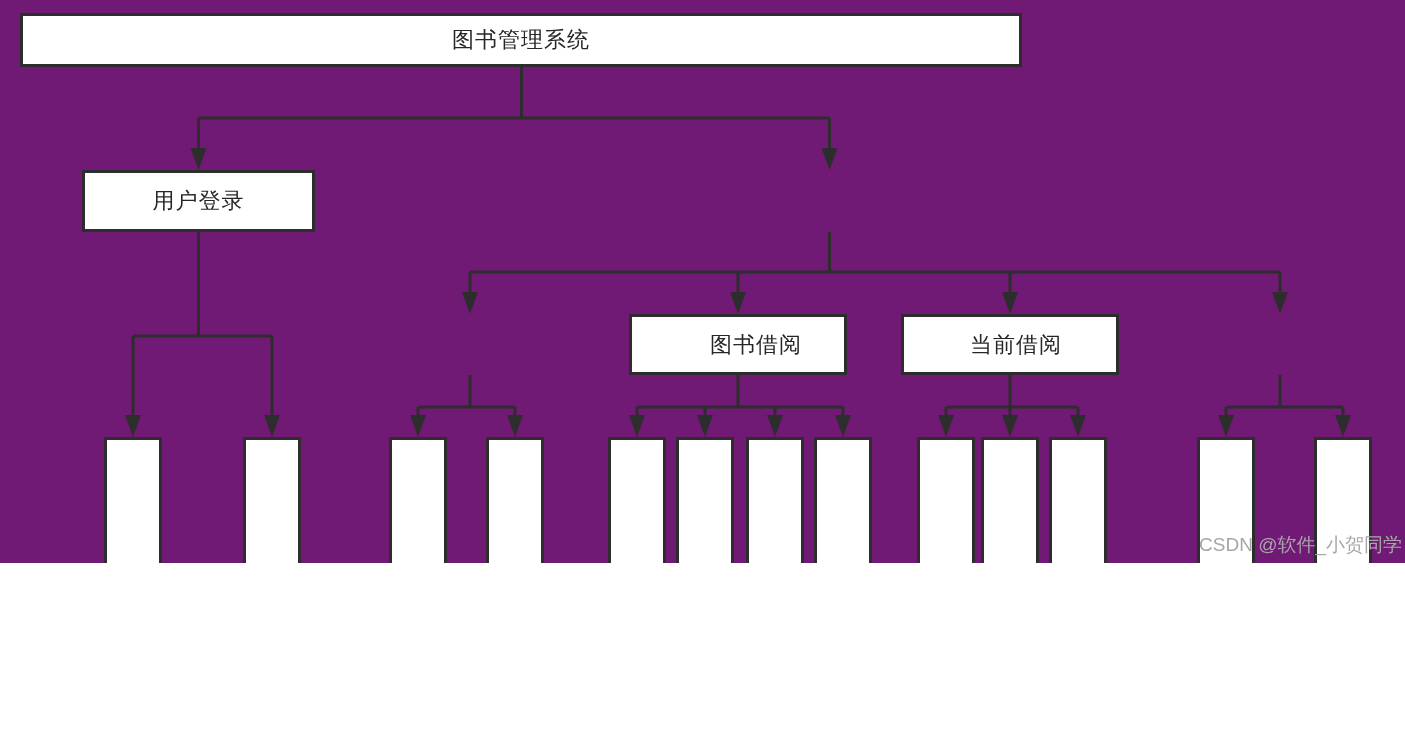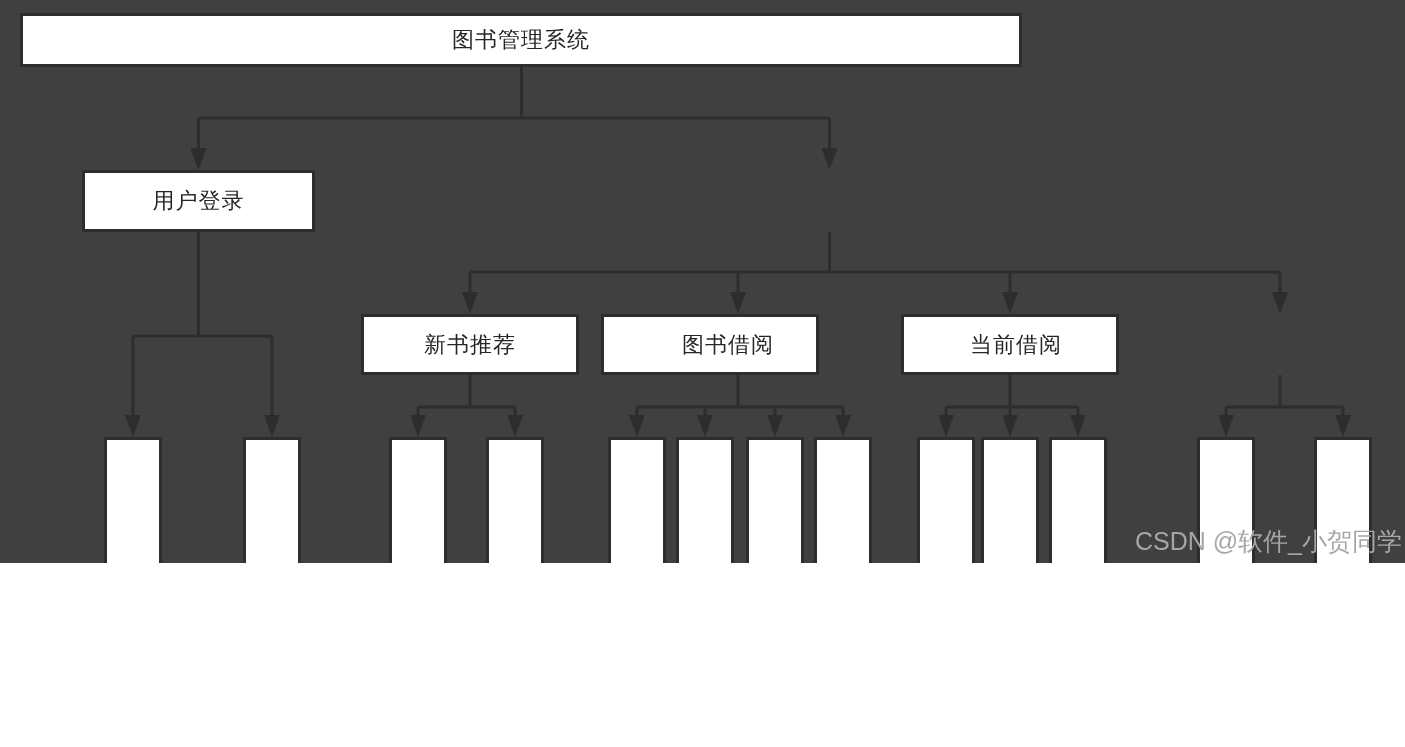--- a/index.html
+++ b/index.html
@@ -1,57 +1,57 @@
 <!DOCTYPE html>
 <html><head>
 <meta charset="utf-8">
 <style>
   html,body{margin:0;padding:0;background:#ffffff;}
   body{font-family:"Liberation Sans","DejaVu Sans",sans-serif;}
   #canvas{
-    position:relative;width:1405px;height:563px;background:#404040;overflow:hidden;text-align:right;
+    position:relative;width:1405px;height:563px;background:#701a75;overflow:hidden;text-align:right;
   }
   svg.connectors{position:absolute;left:0;top:0;width:1405px;height:747px;}
   .hbox{
     position:absolute;box-sizing:border-box;border:3px solid #2d2d2d;background:#ffffff;
     display:flex;align-items:center;justify-content:center;
     font-size:22px;color:#262626;letter-spacing:1px;
   }
   .vbox{
     position:absolute;box-sizing:border-box;border:3px solid #2d2d2d;background:#ffffff;
     display:flex;align-items:center;justify-content:center;
     writing-mode:vertical-rl;text-orientation:mixed;
     font-size:23px;color:#262626;letter-spacing:7px;line-height:1;
     top:437px;width:58px;height:296px;
   }
   .vbox.tall{height:304px;}
   
   .n-root   {left:20px;  top:13px;  width:1002px;height:54px;}
   .n-login  {left:82px;  top:170px; width:233px; height:62px;}
   .n-mgmt   {left:713px; top:170px; width:233px; height:62px;}
   .n-newbook{left:361px; top:314px; width:218px; height:61px;}
-  .n-borrow {left:601px; top:314px; width:218px; height:61px;padding-left:36px;}
+  .n-borrow {left:629px; top:314px; width:218px; height:61px;padding-left:36px;}
   .n-current{left:901px; top:314px; width:218px; height:61px;padding-left:12px;}
   .n-records{left:1171px;top:314px; width:218px; height:61px;}
   .n-login-user  {left:104px;}
   .n-login-logout{left:243px;}
   .n-new-query   {left:389px;}
   .n-new-borrow  {left:486px;}
   .n-bor-query   {left:608px;}
   .n-bor-add     {left:676px;}
   .n-bor-edit    {left:746px;}
   .n-bor-borrow  {left:814px;}
   .n-cur-query   {left:917px;}
   .n-cur-return  {left:981px;}
   .n-cur-confirm {left:1049px;}
   .n-rec-add     {left:1197px;}
   .n-rec-query   {left:1314px;}
   .watermark{
     position:absolute;right:3px;bottom:5px;
-    font-size:25px;color:#a6a6a6;letter-spacing:0px;white-space:nowrap;
+    font-size:19px;color:#a6a6a6;letter-spacing:0px;white-space:nowrap;
   }
 </style>
 </head>
 <body>
 
 <div id="canvas">
 
   <svg class="connectors" viewBox="0 0 1405 747" xmlns="http://www.w3.org/2000/svg">
     <g stroke="#2d2d2d" stroke-width="3" fill="none">
 
@@ -122,21 +122,20 @@
 
       <polygon points="1218,415 1234,415 1226,437"></polygon>
       <polygon points="1335,415 1351,415 1343,437"></polygon>
     </g>
   </svg>
 
   <div class="hbox n-root">图书管理系统</div>
 
   <div class="hbox n-login">用户登录</div>
 
-  <div class="hbox n-newbook">新书推荐</div>
   <div class="hbox n-borrow">图书借阅</div>
   <div class="hbox n-current">当前借阅</div>
 
   <div class="vbox n-login-user">用户登录</div>
   <div class="vbox n-login-logout">注销登录</div>
 
   <div class="vbox n-new-query">查询图书</div>
   <div class="vbox n-new-borrow">借阅图书</div>
 
   <div class="vbox n-bor-query">查询图书</div>

